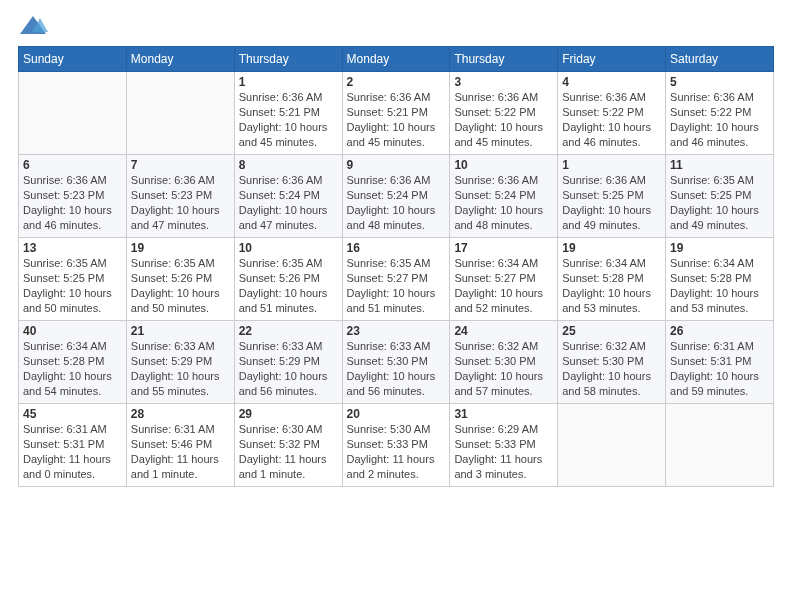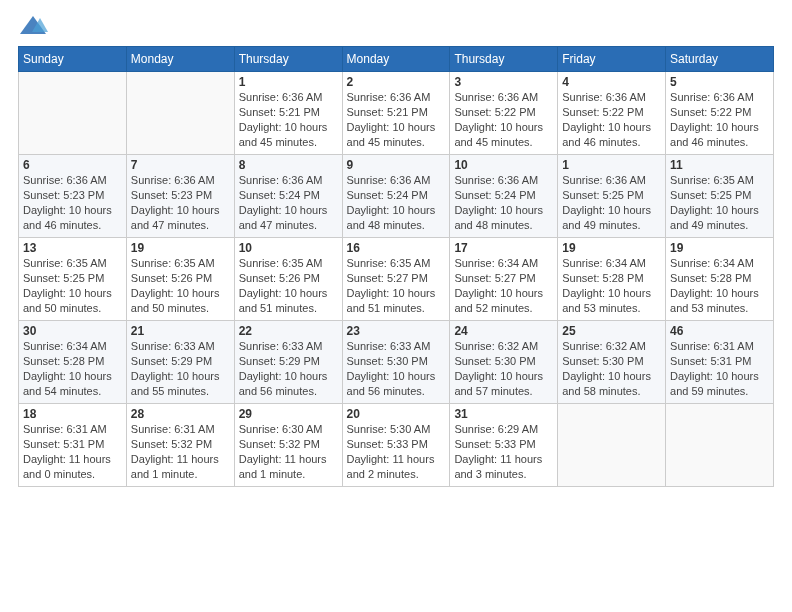--- a/index.html
+++ b/index.html
@@ -246,21 +246,21 @@
           </td>
           <td>
             <span class="day-num">19</span>
             <div class="day-info">Sunrise: 6:34 AM
 Sunset: 5:28 PM
 Daylight: 10 hours and 53 minutes.</div>
           </td>
         </tr>
         <tr>
           <td>
-            <span class="day-num">30</span>
+            <span class="day-num">40</span>
             <div class="day-info">Sunrise: 6:34 AM
 Sunset: 5:28 PM
 Daylight: 10 hours and 54 minutes.</div>
           </td>
           <td>
             <span class="day-num">21</span>
             <div class="day-info">Sunrise: 6:33 AM
 Sunset: 5:29 PM
 Daylight: 10 hours and 55 minutes.</div>
           </td>
@@ -282,37 +282,37 @@
 Sunset: 5:30 PM
 Daylight: 10 hours and 57 minutes.</div>
           </td>
           <td>
             <span class="day-num">25</span>
             <div class="day-info">Sunrise: 6:32 AM
 Sunset: 5:30 PM
 Daylight: 10 hours and 58 minutes.</div>
           </td>
           <td>
-            <span class="day-num">46</span>
+            <span class="day-num">26</span>
             <div class="day-info">Sunrise: 6:31 AM
 Sunset: 5:31 PM
 Daylight: 10 hours and 59 minutes.</div>
           </td>
         </tr>
         <tr>
           <td>
-            <span class="day-num">18</span>
+            <span class="day-num">45</span>
             <div class="day-info">Sunrise: 6:31 AM
 Sunset: 5:31 PM
 Daylight: 11 hours and 0 minutes.</div>
           </td>
           <td>
             <span class="day-num">28</span>
             <div class="day-info">Sunrise: 6:31 AM
-Sunset: 5:32 PM
+Sunset: 5:46 PM
 Daylight: 11 hours and 1 minute.</div>
           </td>
           <td>
             <span class="day-num">29</span>
             <div class="day-info">Sunrise: 6:30 AM
 Sunset: 5:32 PM
 Daylight: 11 hours and 1 minute.</div>
           </td>
           <td>
             <span class="day-num">20</span>

